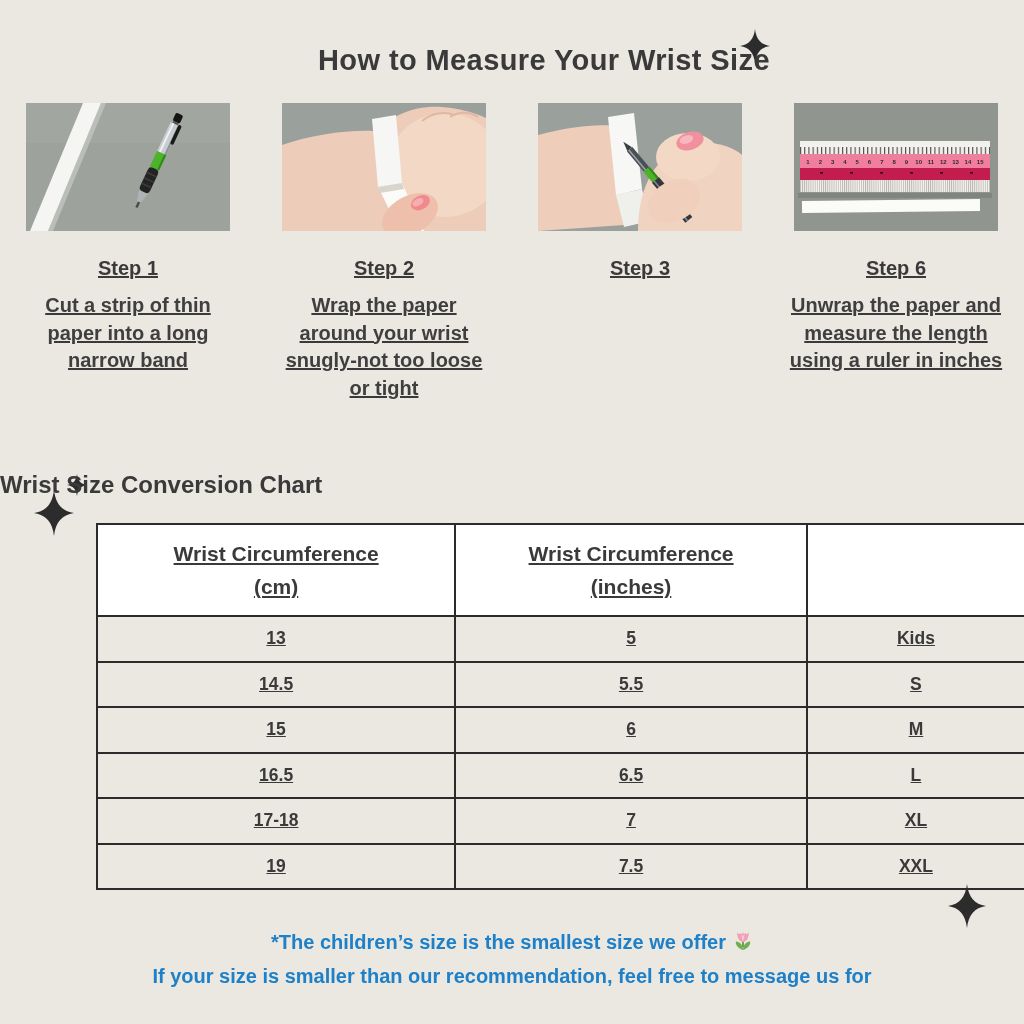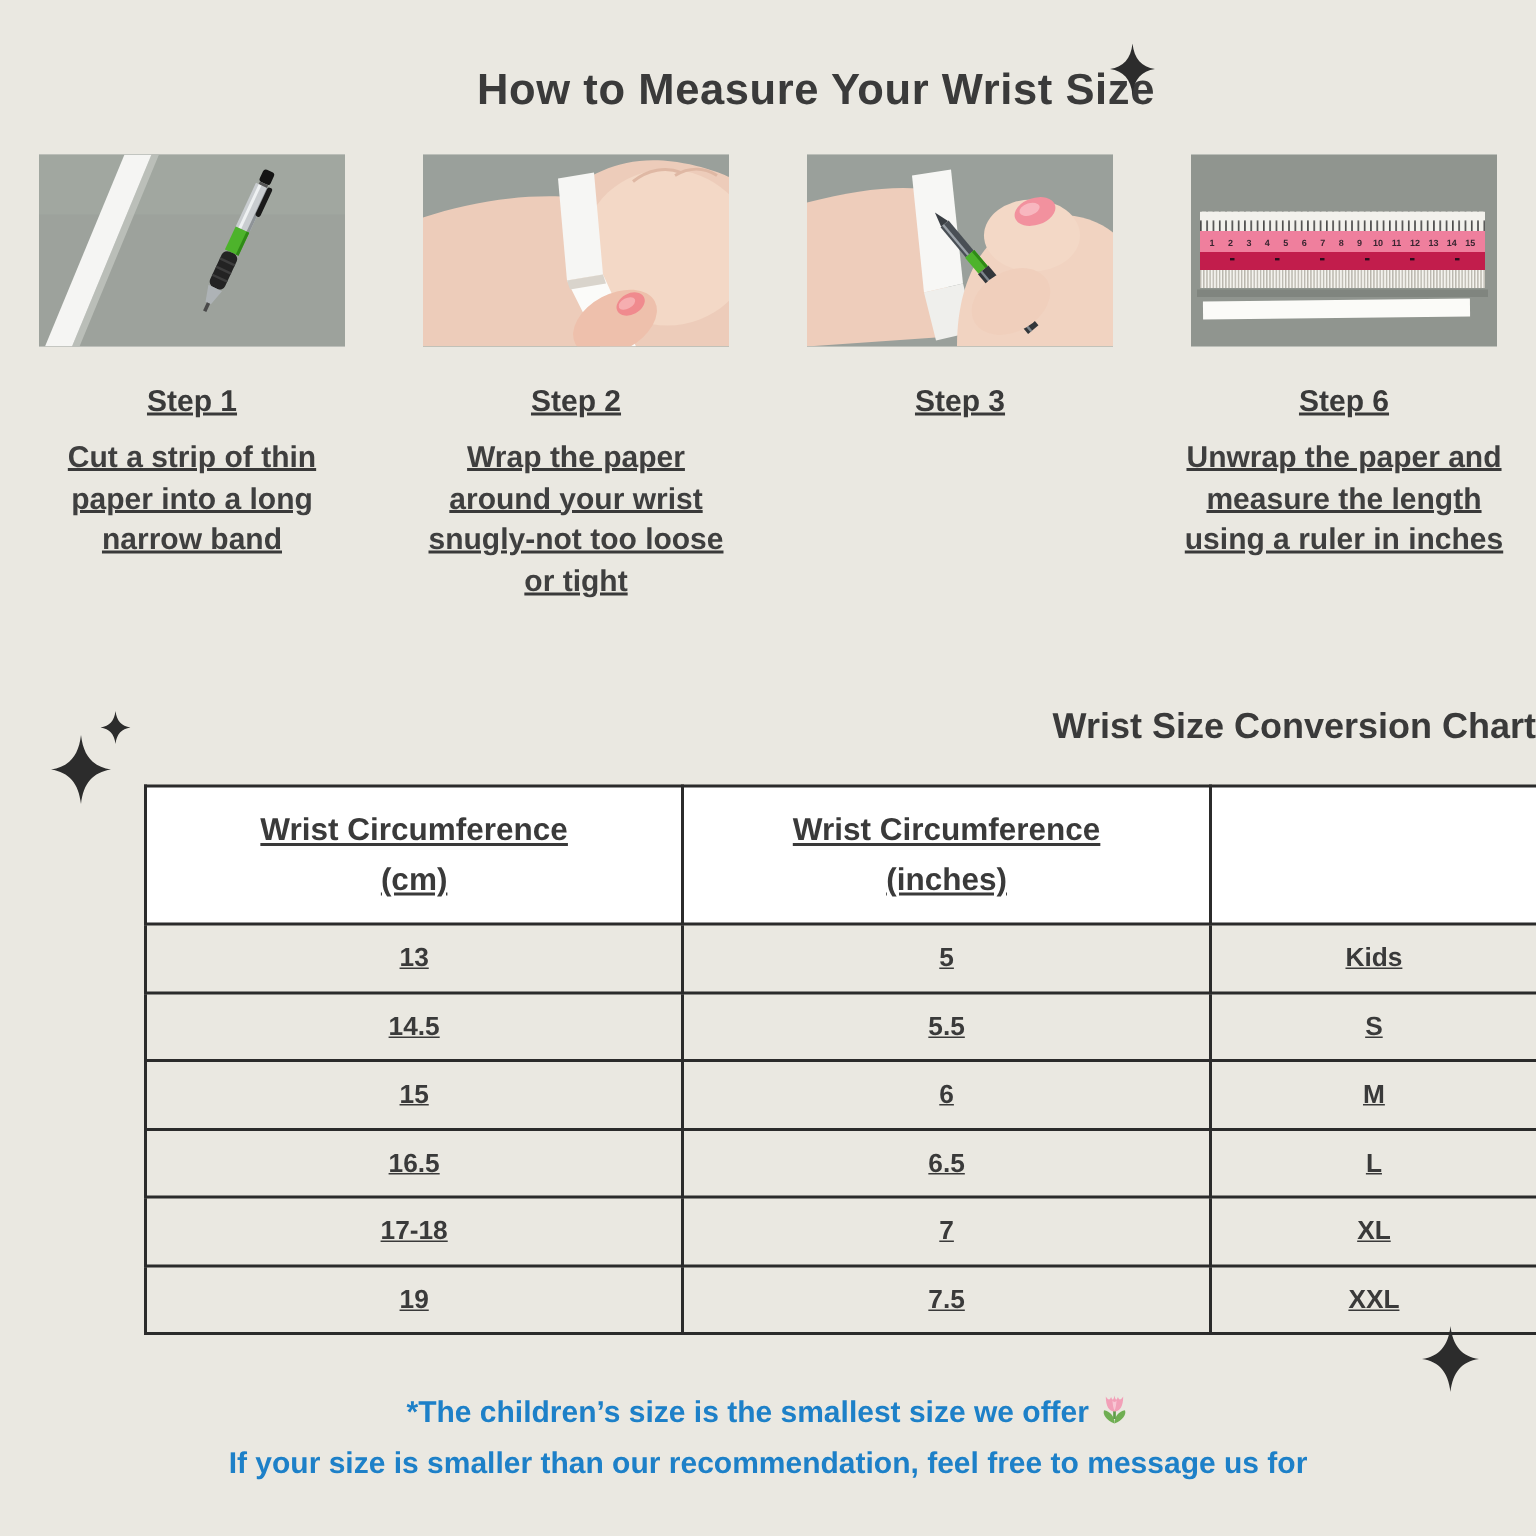--- a/index.html
+++ b/index.html
@@ -26,21 +26,21 @@
   }
   .photo svg { display:block; width:204px; height:128px; }
   .step-label { margin-top:26px; font-size:20px; font-weight:700; }
   .step-desc {
     margin-top:12px; font-size:20px; font-weight:700;
     line-height:27.5px; text-align:center; max-width:214px; color:#3f3f3f;
   }
 
   .chart-title {
     position:absolute; top:471px; left:0; width:100%;
-    text-align:right; font-size:24px; font-weight:700;
+    text-align:left; font-size:24px; font-weight:700;
   }
   .size-table {
     position:absolute; top:523px; left:96px; width:930px;
     border-collapse:collapse; table-layout:fixed;text-decoration:underline;
   }
   .size-table th, .size-table td {
     border:2.5px solid #2b2b2b; text-align:center; vertical-align:middle;
   }
   .size-table th {
     background:#ffffff; height:92px; font-size:21px;

